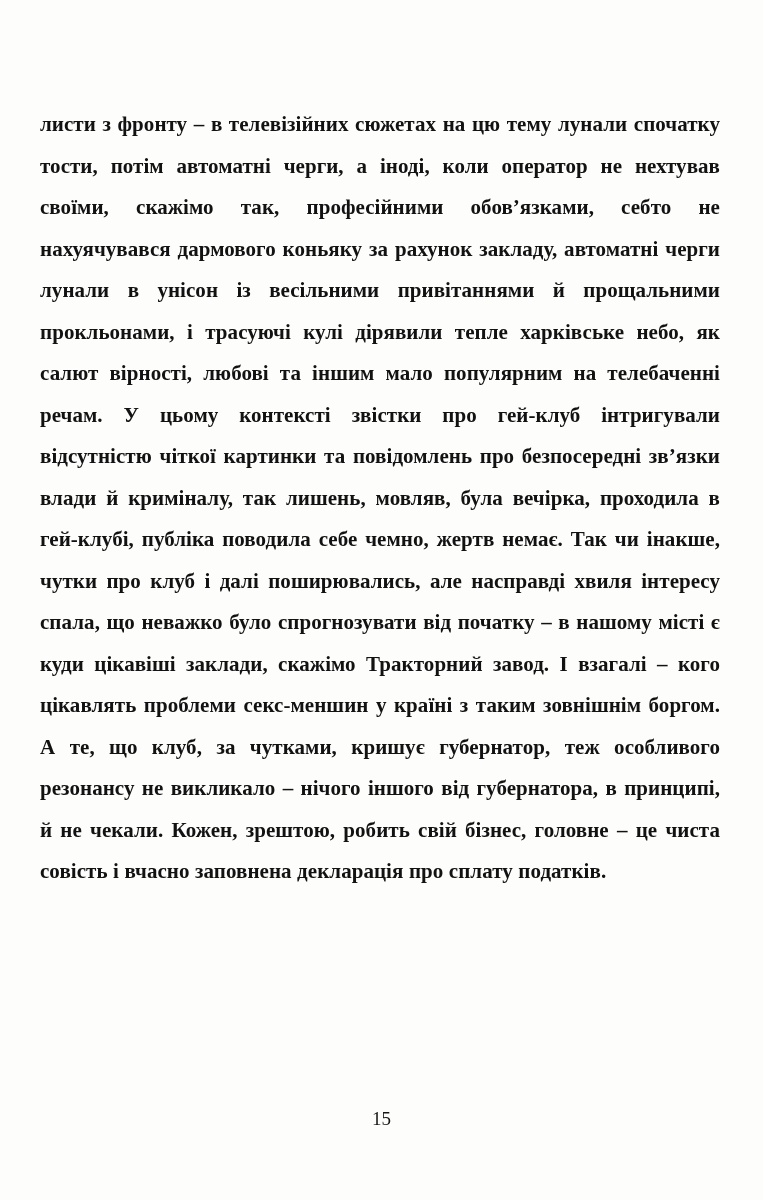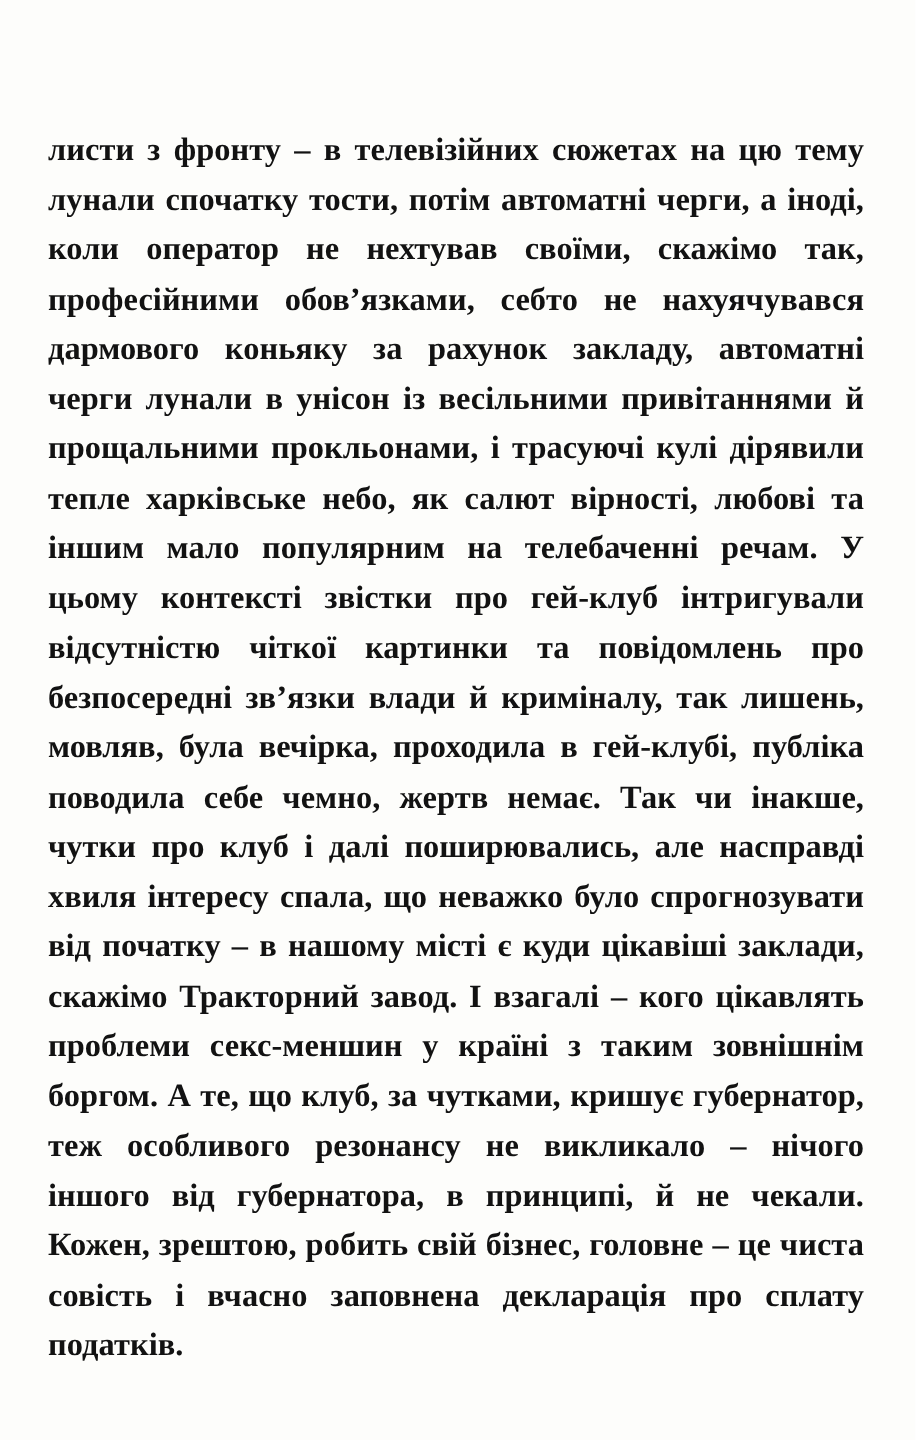--- a/index.html
+++ b/index.html
@@ -22,21 +22,21 @@
     background: #fdfdfb;
   }
   .text-block {
     position: absolute;
     left: 40px;
     top: 104px;
     width: 680px;
   }
   .text-block p {
     margin: 0;
-    font-size: 27px;
+    font-size: 21px;
     line-height: 41.5px;
     text-align: justify;
     text-justify: inter-word;
     font-weight: 700;
     letter-spacing: 0.05px;
     word-spacing: 0.2px;
     color: #121212;
     hyphens: manual;
   }
   .page-number {
@@ -53,14 +53,15 @@
 </style>
 </head>
 <body>
 
 <div class="page">
 
   <div class="text-block">
     <p>листи з фронту – в телевізійних сюжетах на цю тему лунали спочатку тости, потім автоматні черги, а іноді, коли оператор не нехтував своїми, скажімо так, професійними обов’язками, себто не нахуячувався дармового коньяку за рахунок закладу, автоматні черги лунали в унісон із весільними привітаннями й прощальними прокльонами, і трасуючі кулі дірявили тепле харківське небо, як салют вірності, любові та іншим мало популярним на телебаченні речам. У цьому контексті звістки про гей-клуб інтригували відсутністю чіткої картинки та повідомлень про безпосередні зв’язки влади й криміналу, так лишень, мовляв, була вечірка, проходила в гей-клубі, публіка поводила себе чемно, жертв немає. Так чи інакше, чутки про клуб і далі поширювались, але насправді хвиля інтересу спала, що неважко було спрогнозувати від початку – в нашому місті є куди цікавіші заклади, скажімо Тракторний завод. І взагалі – кого цікавлять проблеми секс-меншин у країні з таким зовнішнім боргом. А те, що клуб, за чутками, кришує губернатор, теж особливого резонансу не викликало – нічого іншого від губернатора, в принципі, й не чекали. Кожен, зрештою, робить свій бізнес, головне – це чиста совість і вчасно заповнена декларація про сплату податків.</p>
   </div>
 
+  <div class="page-number">15</div>
 
 </div>
 
 </body></html>

